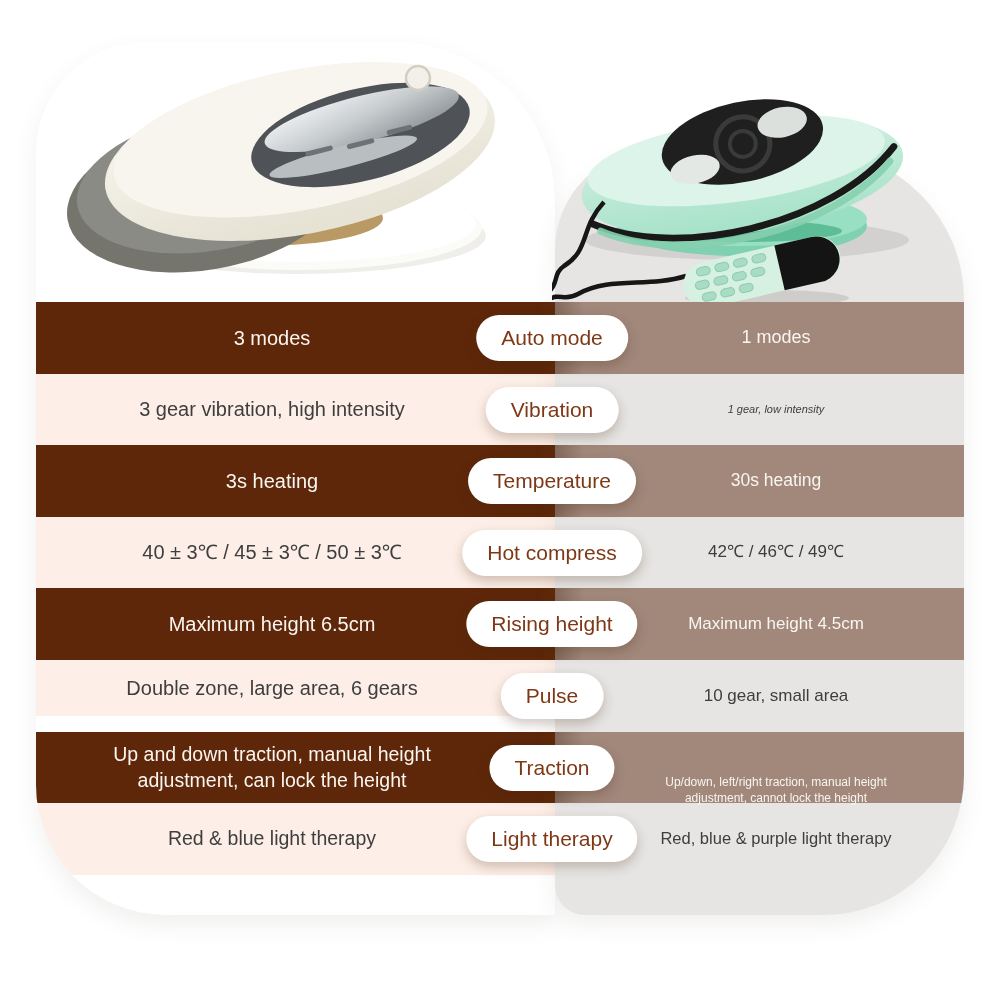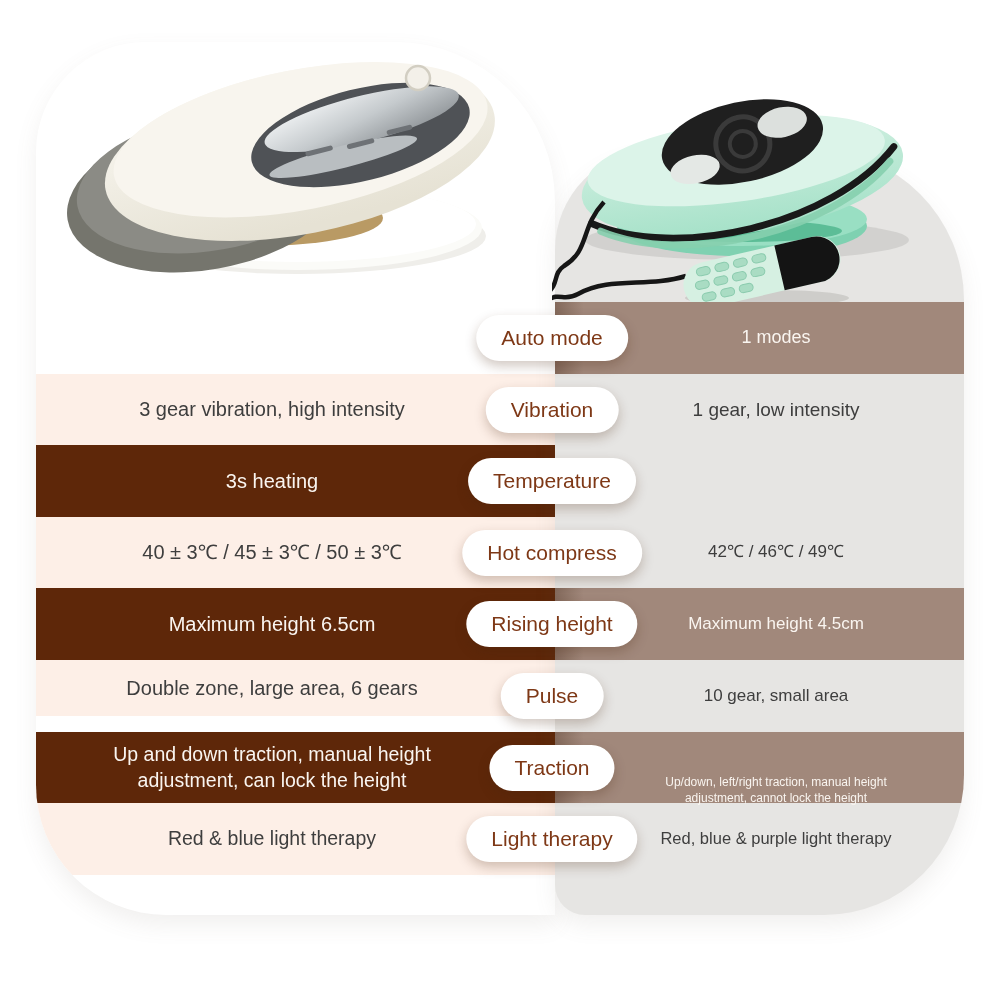--- a/index.html
+++ b/index.html
@@ -43,20 +43,23 @@
     z-index:3;
   }
   svg{position:absolute;z-index:2;}
 </style>
 </head>
 <body>
 
 <div class="stage">
 
   <div class="card card-left" id="cardLeft">
+      <div class="band dark-left" style="top: 260px; height: 72px;">
+        <div class="cell-text" style="font-size: 20px;">3 modes</div>
+      </div>
       <div class="band light-left" style="top: 332px; height: 71px;">
         <div class="cell-text" style="font-size: 20px;">3 gear vibration, high intensity</div>
       </div>
       <div class="band dark-left" style="top: 403px; height: 72px;">
         <div class="cell-text" style="font-size: 20px;">3s heating</div>
       </div>
       <div class="band light-left" style="top: 475px; height: 71px;">
         <div class="cell-text" style="font-size: 20px;">40 ± 3℃ / 45 ± 3℃ / 50 ± 3℃</div>
       </div>
       <div class="band dark-left" style="top: 546px; height: 72px;">
@@ -71,21 +74,24 @@
       </div>
       <div class="band light-left" style="top: 761px; height: 72px;">
         <div class="cell-text" style="font-size: 19.5px;">Red &amp; blue light therapy</div>
       </div>
     </div>
   <div class="card card-right" id="cardRight">
       <div class="band dark-right" style="top: 152px; height: 72px;">
         <div class="cell-text" style="font-size: 18px;">1 modes</div>
       </div>
       <div class="band light-right" style="top: 224px; height: 71px;">
-        <div class="cell-text" style="font-size: 19px;">1 gear, low intensity</div>
+        <div class="cell-text" style="font-size: 11px; font-style: italic;">1 gear, low intensity</div>
+      </div>
+      <div class="band dark-right" style="top: 295px; height: 72px;">
+        <div class="cell-text" style="font-size: 17.5px;">30s heating</div>
       </div>
       <div class="band light-right" style="top: 367px; height: 71px;">
         <div class="cell-text" style="font-size: 17px;">42℃ / 46℃ / 49℃</div>
       </div>
       <div class="band dark-right" style="top: 438px; height: 72px;">
         <div class="cell-text" style="font-size: 17px;">Maximum height 4.5cm</div>
       </div>
       <div class="band light-right" style="top: 510px; height: 72px;">
         <div class="cell-text" style="font-size: 17px;">10 gear, small area</div>
       </div>

